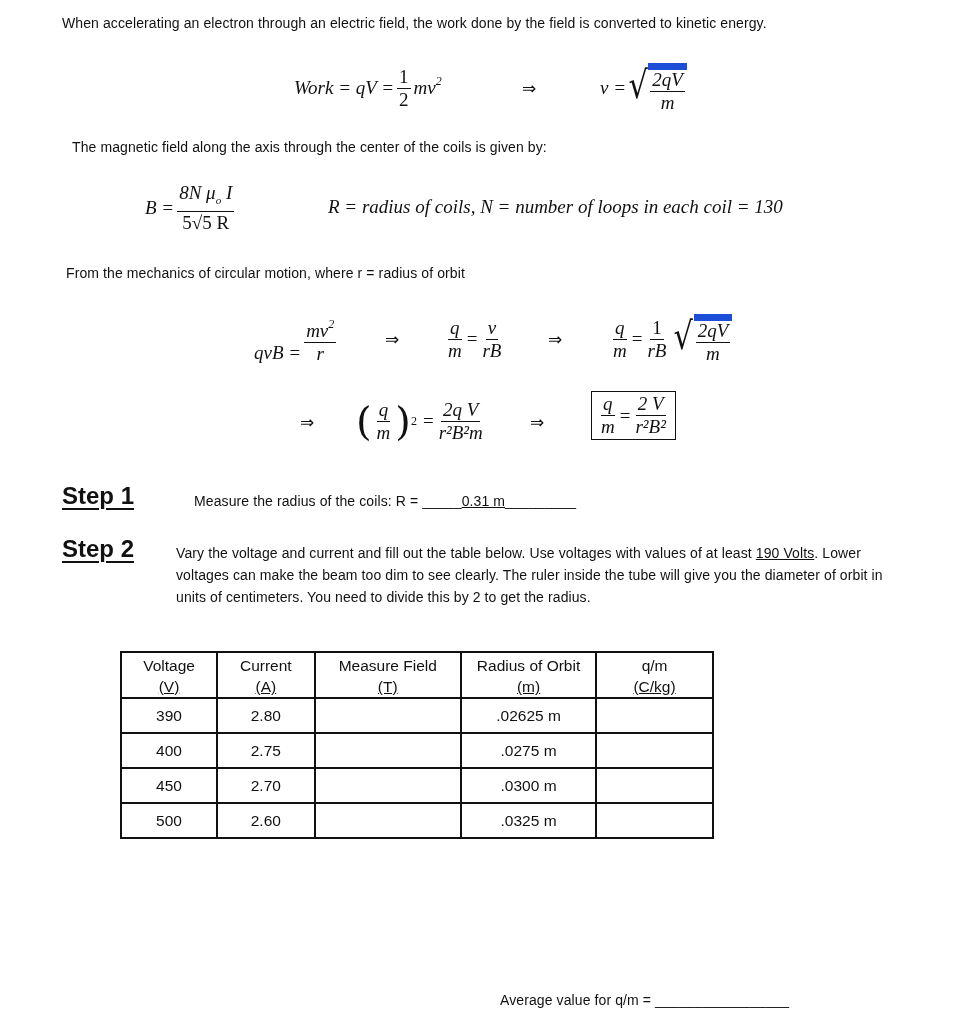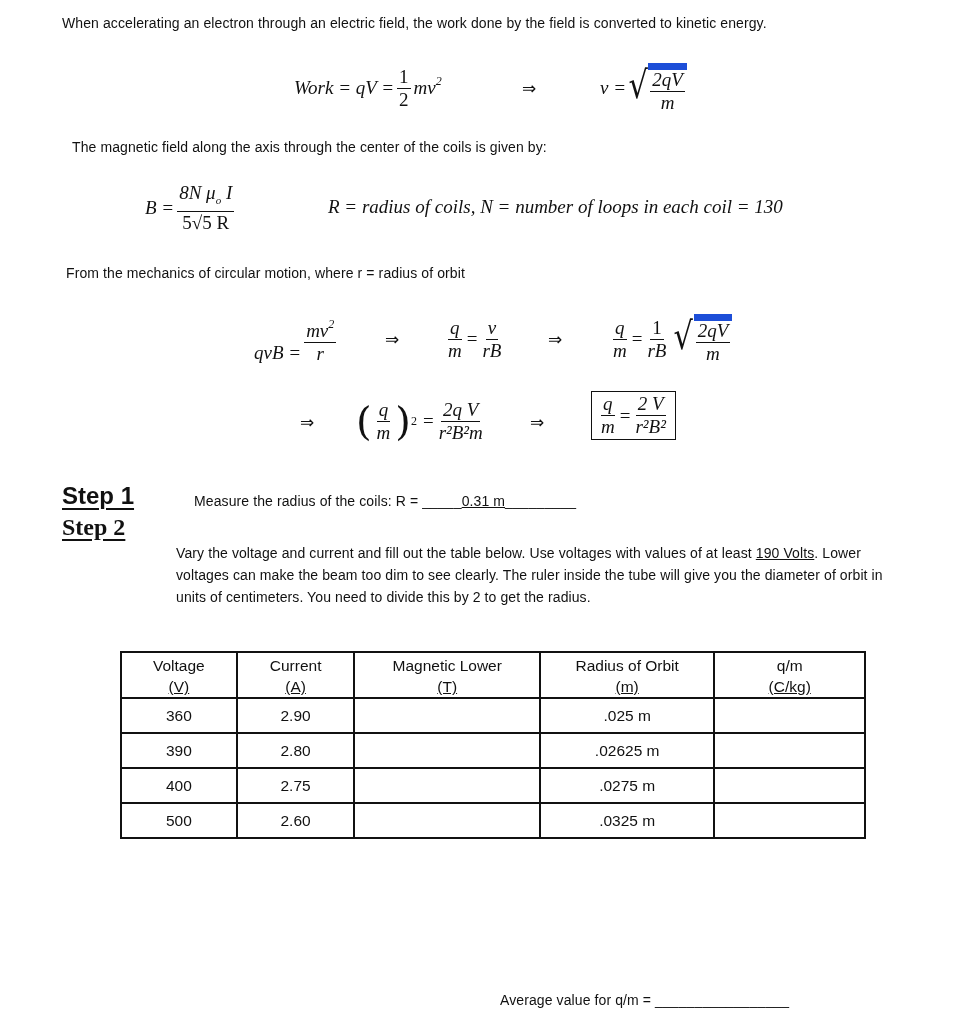--- a/index.html
+++ b/index.html
@@ -12,21 +12,21 @@
   .frac .num { padding: 0 2px 1px; border-bottom: 1px solid #111; line-height: 20px; }
   .frac .den { padding: 1px 2px 0; line-height: 20px; }
   .sqrt { display: inline-flex; align-items: stretch; vertical-align: middle; }
   .sqrt .rad { font-family: "DejaVu Sans", sans-serif; font-size: 38px; line-height: 44px; font-style: normal; transform: scaleX(0.8); margin-right: -2px; }
   .sqrt .body { border-top: 7px solid #1d4ed8; padding: 0 2px; }
   sup.s { font-size: 12px; vertical-align: 9px; line-height: 0; }
   .arrow { font-family: "DejaVu Sans", sans-serif; font-size: 17px; font-style: normal; }
   .step { font-weight: bold; font-size: 24px; text-decoration: underline; text-decoration-thickness: 2px; text-underline-offset: 4px; text-align: right; }
   .boxed { border: 1.5px solid #111; padding: 2px 4px; display: inline-flex; align-items: center; }
   .paren { font-family: "DejaVu Serif", serif; font-size: 40px; font-style: normal; line-height: 40px; font-weight: 200; }
-  table.data { position: absolute; left: 120px; top: 651px; width: 746px; border-collapse: collapse; font-size: 15.5px; }
+  table.data { position: absolute; left: 120px; top: 651px; width: 594px; border-collapse: collapse; font-size: 15.5px; }
   table.data td, table.data th { border: 2px solid #111; text-align: center; font-weight: normal; padding: 0; }
   table.data th { height: 42px; line-height: 21px; vertical-align: top; padding-top: 2px; }
   table.data td { height: 33px; }
   table.data th .u { text-decoration: underline; }
   .blank { text-decoration: underline; }
 </style>
 </head>
 <body>
 
 <div class="abs para" style="left:62px; top:12px; width:830px;">When accelerating an electron through an electric field, the work done by the field is converted to kinetic energy.</div>
@@ -131,21 +131,21 @@
         <span class="den">r²B²</span>
       </span>
   </span>
 </div>
 
 <div class="abs step" style="left:62px; top:482px;">Step 1</div>
 <div class="abs para" style="left:174px; top:490px;margin-left:20px;">
   <span>Measure the radius of the coils:  R = </span><span>_____</span><span class="blank">0.31 m</span><span>_________</span>
 </div>
 
-<div class="abs step" style="left:62px; top:514px;font-family:Liberation Serif, serif;">Step 2</div>
+<div class="abs step" style="left:62px; top:535px;">Step 2</div>
 <div class="abs para" style="left:176px; top:542px; width:722px;">
   <span>Vary the voltage and current and fill out the table below. Use voltages with values of at least </span><span style="text-decoration:underline;">190 Volts</span><span>. Lower voltages can make the beam too dim to see clearly. The ruler inside the tube will give you the diameter of orbit in units of centimeters. You need to divide this by 2 to get the radius.</span>
 </div>
 
 <table class="data">
   <colgroup>
     <col style="width:116px">
       <col style="width:118px">
       <col style="width:186px">
       <col style="width:175px">
@@ -155,56 +155,56 @@
     <tr>
       <th>
           <div>Voltage</div>
           <div class="u">(V)</div>
         </th>
       <th>
           <div>Current</div>
           <div class="u">(A)</div>
         </th>
       <th>
-          <div>Magnetic Lower</div>
+          <div>Measure Field</div>
           <div class="u">(T)</div>
         </th>
       <th>
           <div>Radius of Orbit</div>
           <div class="u">(m)</div>
         </th>
       <th>
           <div>q/m</div>
           <div class="u">(C/kg)</div>
         </th>
     </tr>
   </thead>
   <tbody>
     <tr>
-      <td>360</td>
-      <td>2.90</td>
-      <td></td>
-      <td>.025 m</td>
-      <td></td>
-    </tr>
-    <tr>
       <td>390</td>
       <td>2.80</td>
       <td></td>
       <td>.02625 m</td>
       <td></td>
     </tr>
     <tr>
       <td>400</td>
       <td>2.75</td>
       <td></td>
       <td>.0275 m</td>
       <td></td>
     </tr>
     <tr>
+      <td>450</td>
+      <td>2.70</td>
+      <td></td>
+      <td>.0300 m</td>
+      <td></td>
+    </tr>
+    <tr>
       <td>500</td>
       <td>2.60</td>
       <td></td>
       <td>.0325 m</td>
       <td></td>
     </tr>
   </tbody>
 </table>
 
 <div class="abs para" style="left:500px; top:989px;">

